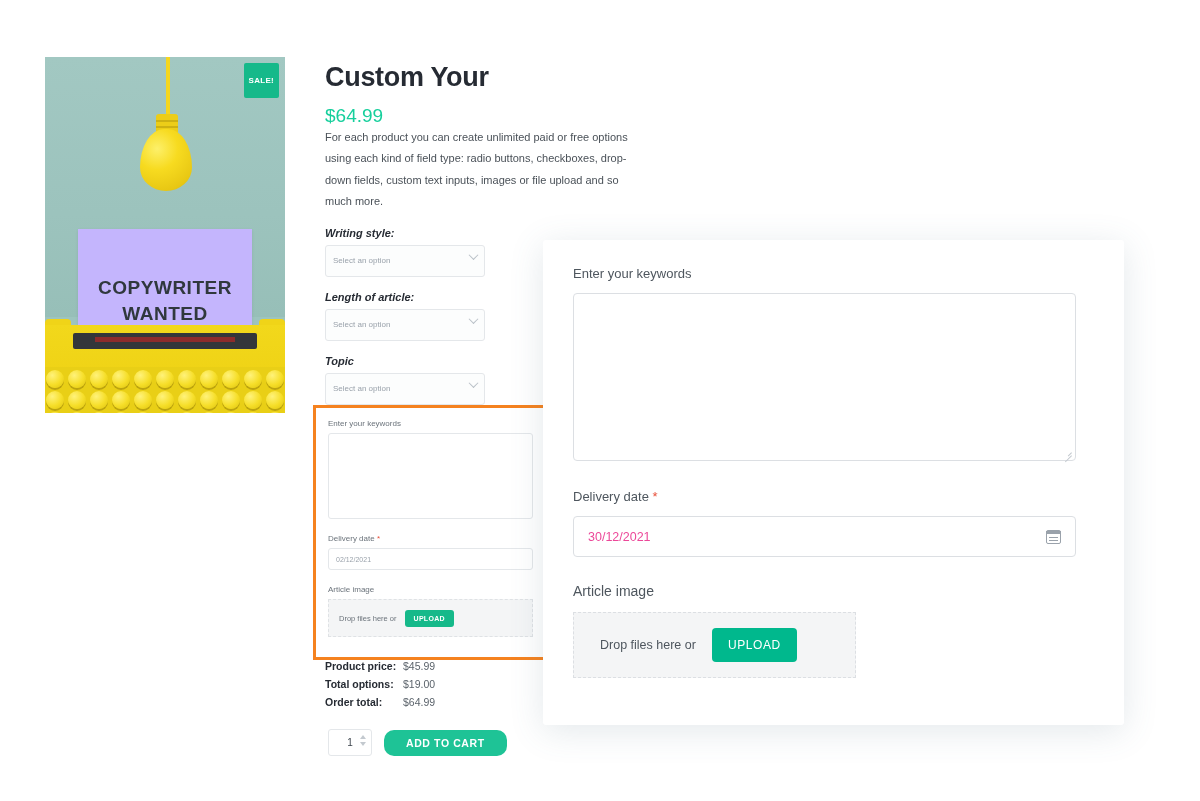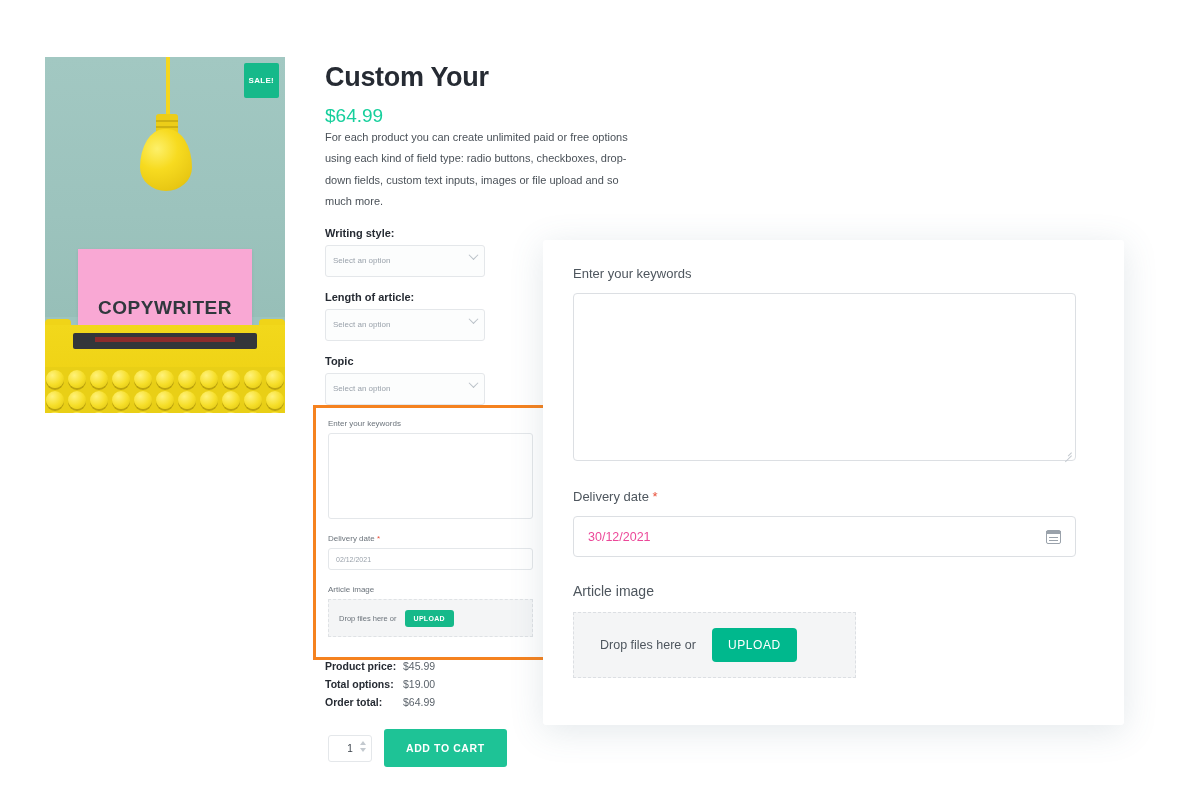--- a/index.html
+++ b/index.html
@@ -70,24 +70,24 @@
     top: 72px;
     width: 52px;
     height: 62px;
     margin-left: -25px;
     background: radial-gradient(circle at 33% 32%, #fdf06a 0%, #f7db20 38%, #e8c713 78%, #d4b30c 100%);
     border-radius: 46% 46% 50% 50% / 62% 62% 38% 38%;
   }
   .paper-sheet {
     position: absolute;
     left: 33px;
-    top: 192px;
+    top: 172px;
     right: 33px;
     height: 110px;
-    background: #f9a8d4;
+    background: #c4b5fd;
     box-shadow: 0 1px 3px rgba(0,0,0,.08);
   }
   .paper-line {
     position: absolute;
     left: 0; right: 0;
     text-align: center;
     font-weight: bold;
     color: #30383d;
     letter-spacing: .5px;
   }
@@ -187,20 +187,21 @@
     line-height: 1.95;
     color: #4a5158;
     width: 322px;
   }
 
   .field-label {
     margin-top: 14px;
     font-size: 11px;
     font-weight: bold;
     color: #262b33;
+    font-style: italic;
   }
   .select-box {
     margin-top: 6px;
     width: 160px;
     height: 32px;
     border: 1px solid #e4e7ea;
     border-radius: 3px;
     background: #fcfdfd;
     position: relative;
     display: flex;
@@ -393,22 +394,22 @@
     border-right: 3px solid transparent;
   }
   .qty-arrow.up   { border-bottom: 4px solid #c3c9cf; }
   .qty-arrow.down { border-top: 4px solid #c3c9cf; }
   .add-cart-btn {
     background: #1ec396;
     color: #fff;
     font-size: 10.5px;
     font-weight: bold;
     letter-spacing: .6px;
-    padding: 13px 22px;
-    border-radius: 3px;
+    padding: 7px 22px;
+    border-radius: 10px;
     border: none;
   }
 
   
   .overlay-panel {
     position: absolute;
     left: 543px;
     top: 240px;
     width: 581px;
     height: 485px;

